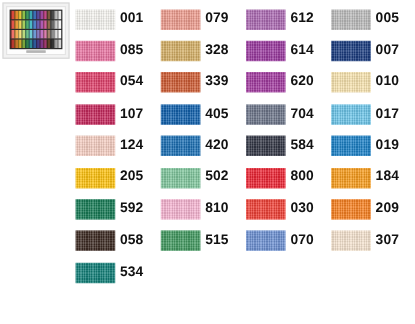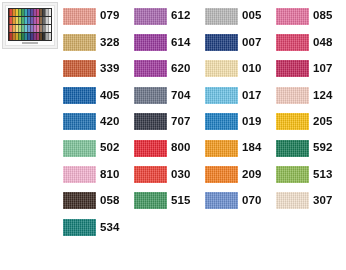--- a/index.html
+++ b/index.html
@@ -181,20 +181,24 @@
           <div class="spool" style="background: rgb(165, 165, 165);"></div>
           <div class="spool" style="background: rgb(212, 212, 212);"></div>
         </div>
       </div>
     <div id="photo-label-strip"></div>
   </div>
 </div>
 
 <div id="swatch-grid">
     <div class="swatch-cell">
+      <div class="swatch-chip" style="background: rgb(243, 242, 238);"></div>
+      <span class="swatch-code">001</span>
+    </div>
+    <div class="swatch-cell">
       <div class="swatch-chip" style="background: rgb(235, 154, 140);"></div>
       <span class="swatch-code">079</span>
     </div>
     <div class="swatch-cell">
       <div class="swatch-chip" style="background: rgb(169, 104, 176);"></div>
       <span class="swatch-code">612</span>
     </div>
     <div class="swatch-cell">
       <div class="swatch-chip" style="background: rgb(185, 185, 185);"></div>
       <span class="swatch-code">005</span>
@@ -210,21 +214,21 @@
     <div class="swatch-cell">
       <div class="swatch-chip" style="background: rgb(153, 58, 158);"></div>
       <span class="swatch-code">614</span>
     </div>
     <div class="swatch-cell">
       <div class="swatch-chip" style="background: rgb(27, 60, 126);"></div>
       <span class="swatch-code">007</span>
     </div>
     <div class="swatch-cell">
       <div class="swatch-chip" style="background: rgb(221, 63, 105);"></div>
-      <span class="swatch-code">048</span>
+      <span class="swatch-code">054</span>
     </div>
     <div class="swatch-cell">
       <div class="swatch-chip" style="background: rgb(204, 91, 51);"></div>
       <span class="swatch-code">339</span>
     </div>
     <div class="swatch-cell">
       <div class="swatch-chip" style="background: rgb(160, 58, 158);"></div>
       <span class="swatch-code">620</span>
     </div>
     <div class="swatch-cell">
@@ -250,21 +254,21 @@
     <div class="swatch-cell">
       <div class="swatch-chip" style="background: rgb(243, 204, 192);"></div>
       <span class="swatch-code">124</span>
     </div>
     <div class="swatch-cell">
       <div class="swatch-chip" style="background: rgb(27, 110, 178);"></div>
       <span class="swatch-code">420</span>
     </div>
     <div class="swatch-cell">
       <div class="swatch-chip" style="background: rgb(50, 54, 68);"></div>
-      <span class="swatch-code">707</span>
+      <span class="swatch-code">584</span>
     </div>
     <div class="swatch-cell">
       <div class="swatch-chip" style="background: rgb(27, 127, 196);"></div>
       <span class="swatch-code">019</span>
     </div>
     <div class="swatch-cell">
       <div class="swatch-chip" style="background: rgb(251, 192, 14);"></div>
       <span class="swatch-code">205</span>
     </div>
     <div class="swatch-cell">
@@ -287,24 +291,20 @@
       <div class="swatch-chip" style="background: rgb(244, 179, 208);"></div>
       <span class="swatch-code">810</span>
     </div>
     <div class="swatch-cell">
       <div class="swatch-chip" style="background: rgb(238, 64, 54);"></div>
       <span class="swatch-code">030</span>
     </div>
     <div class="swatch-cell">
       <div class="swatch-chip" style="background: rgb(245, 127, 32);"></div>
       <span class="swatch-code">209</span>
-    </div>
-    <div class="swatch-cell">
-      <div class="swatch-chip" style="background: rgb(141, 186, 80);"></div>
-      <span class="swatch-code">513</span>
     </div>
     <div class="swatch-cell">
       <div class="swatch-chip" style="background: rgb(60, 42, 34);"></div>
       <span class="swatch-code">058</span>
     </div>
     <div class="swatch-cell">
       <div class="swatch-chip" style="background: rgb(65, 151, 95);"></div>
       <span class="swatch-code">515</span>
     </div>
     <div class="swatch-cell">

